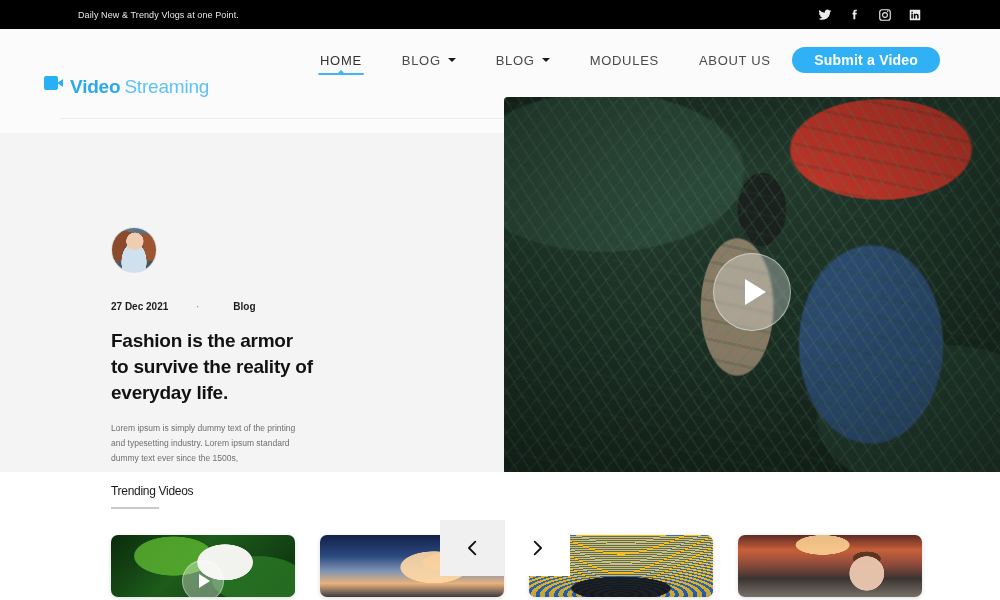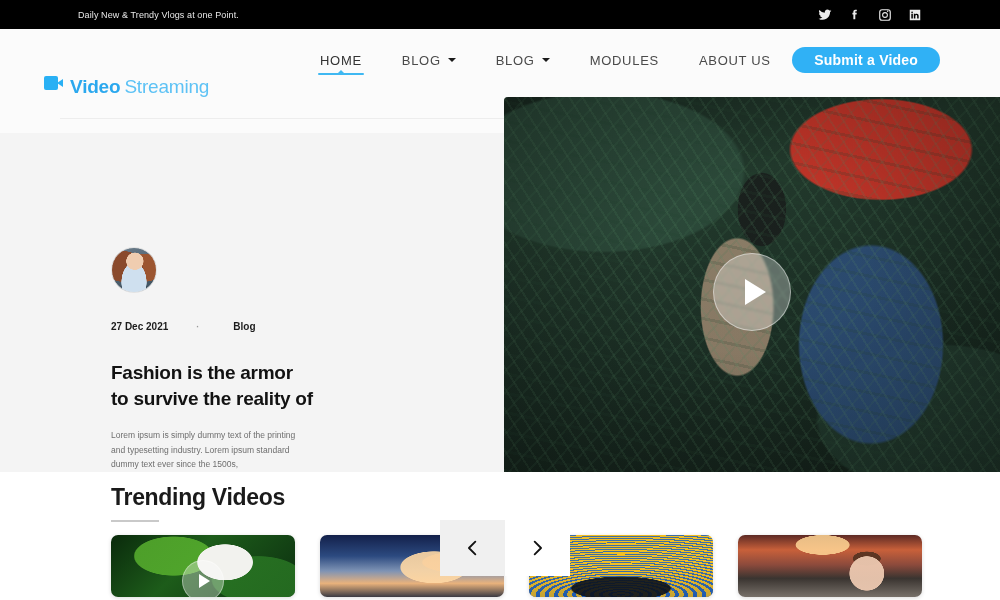--- a/index.html
+++ b/index.html
@@ -97,40 +97,40 @@
     position:absolute; left:60px; top:89px; width:880px; height:1px;
     background:#ededed;
   }
 
   
   .hero { position:absolute; left:0; top:91px; width:1000px; height:381px; }
   .hero-panel {
     position:absolute; left:0; top:42px; width:560px; height:339px;
     background:#f4f4f4;
   }
-  .hero-content { position:absolute; left:111px; top:156px; width:330px; }
+  .hero-content { position:absolute; left:111px; top:136px; width:330px; }
   .avatar {
     width:46px; height:46px; border-radius:50%;
     background:
       radial-gradient(circle at 52% 30%, #f0cdb0 0 22%, transparent 23%),
       radial-gradient(ellipse at 50% 78%, #cfe0ef 0 40%, transparent 41%),
       radial-gradient(ellipse at 26% 42%, #8a4a2c 0 42%, transparent 43%),
       radial-gradient(ellipse at 74% 45%, #9c5530 0 40%, transparent 41%),
       linear-gradient(160deg, #6f7f8d 0%, #4f6372 45%, #3d4f5c 100%);
     border:1px solid #e3e3e3;
     overflow:hidden; position:relative;
   }
   .meta {
     margin-top:28px; display:flex; align-items:center;
     font-size:10px; font-weight:bold; color:#1c1c1c; white-space:nowrap;
   }
   .meta-dot { margin:0 8px 0 28px; color:#9a9a9a; font-size:9px; }
   .meta-cat { margin-left:26px; }
   .hero-title {
-    margin-top:28px; font-size:19px; font-weight:bold; color:#121212;
+    margin-top:16px; font-size:19px; font-weight:bold; color:#121212;
     line-height:1.36; letter-spacing:-.25px;
   }
   .hero-desc {
     margin-top:16px; font-size:8.5px; color:#6e6e6e; line-height:1.75;
     max-width:185px;
   }
   .read-more {
     margin-top:24px; height:27px; padding:0 22px; border:none;
     border-radius:14px; background:#2eb0f4; color:#ffffff;
     font-size:9px; font-weight:bold; cursor:pointer;
@@ -179,21 +179,21 @@
   .c-arrow {
     width:65px; height:56px; display:flex; align-items:center; justify-content:center;
     cursor:pointer; border:none; background:#ffffff;
   }
   .c-arrow.prev { background:#f0f0f0; }
   .c-arrow svg { width:17px; height:24px; display:block; }
 
   
   .trending { position:absolute; left:0; top:472px; width:1000px; height:128px; background:#ffffff; }
   .trending-head { position:absolute; left:111px; top:12px; }
-  .trending-title { font-size:23px; font-weight:bold; color:#1a1a1a; letter-spacing:-.3px; }
+  .trending-title { font-size:12px; font-weight:normal; color:#1a1a1a; letter-spacing:-.3px; }
   .trending-rule { margin-top:9px; width:48px; height:2px; background:#c9c9c9; }
   .cards {
     position:absolute; left:111px; top:63px; width:810px;
     display:flex; gap:25px;
   }
   .card {
     width:184px; height:62px; border-radius:7px; overflow:hidden;
     position:relative; cursor:pointer; flex:0 0 auto;
     box-shadow:0 1px 4px rgba(0,0,0,.14);
   }
@@ -328,20 +328,21 @@
     <div class="hero-content">
       <div class="avatar"></div>
       <div class="meta">
         <span>27 Dec 2021</span>
         <span class="meta-dot">·</span>
         <span class="meta-cat">Blog</span>
       </div>
       <h1 class="hero-title">
         <span>Fashion is the armor</span><br>
         <span>to survive the reality of</span><br>
+        <span>everyday life.</span>
       </h1>
       <p class="hero-desc">Lorem ipsum is simply dummy text of the printing and typesetting industry. Lorem ipsum standard dummy text ever since the 1500s,</p>
       <button class="read-more">Read More</button>
     </div>
 
     <div class="carousel-nav">
       <button class="c-arrow prev">
         <svg viewBox="0 0 24 24" fill="none" stroke="#111111" stroke-width="2.6" stroke-linecap="round" stroke-linejoin="round">
           <polyline points="16 3 7 12 16 21"></polyline>
         </svg>

